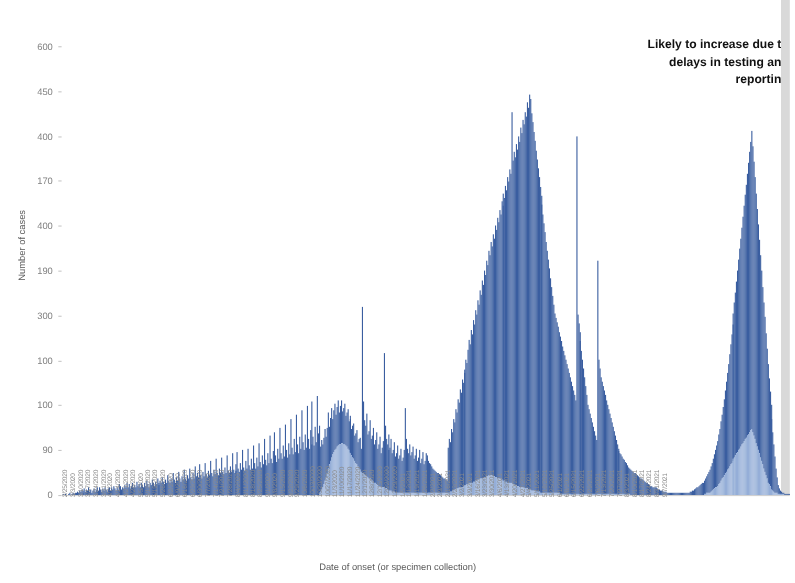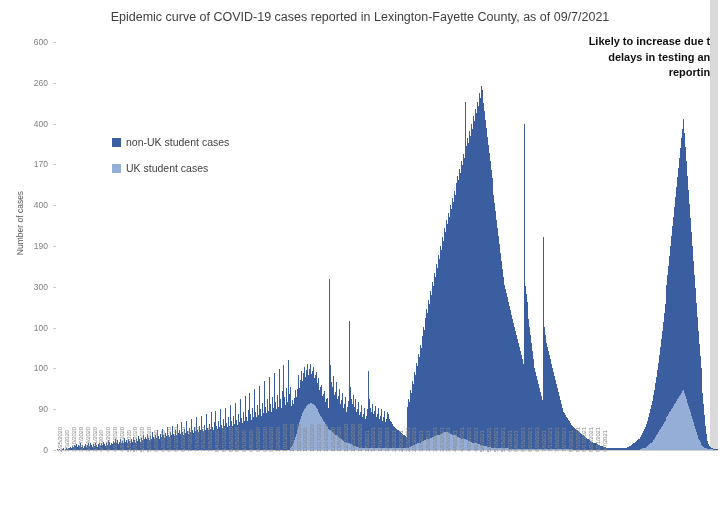--- a/index.html
+++ b/index.html
@@ -80,21 +80,20 @@
   .legend{position:absolute;left:112px;top:136px;}
   .legend-row{display:flex;align-items:center;margin-bottom:14px;}
   .legend-swatch{width:9px;height:9px;margin-right:5px;display:inline-block;}
   .legend-text{font-size:10.5px;color:#3f3f3f;}
 </style>
 </head>
 <body>
 
 <div id="chart-root">
 
-  <div class="chart-title">Epidemic curve of COVID-19 cases reported in Lexington-Fayette County, as of 09/7/2021</div>
 
   <div class="annotation">Likely to increase due to delays in testing and reporting</div>
 
   <div class="plot-area" id="plot-area">
     <div class="shade-band" id="shade-band" style="left: 653.22px; width: 7.78px;"></div>
     <div class="bars-layer" id="bars-layer">
         <div class="bar" style="left:0.00px;width:0.97px;height:0.82px;">
           <div class="seg-dark" style="bottom:0.00px;height:0.82px;background:#3a5ea0;"></div>
         </div>
         <div class="bar" style="left:1.94px;width:0.97px;height:0.82px;">
@@ -2503,21 +2502,21 @@
       <div class="ytick" style="top: 286.8px;">300</div>
       <div class="ytick-mark" style="top: 286.8px;"></div>
       <div class="ytick" style="top: 246px;">190</div>
       <div class="ytick-mark" style="top: 246px;"></div>
       <div class="ytick" style="top: 205.2px;">400</div>
       <div class="ytick-mark" style="top: 205.2px;"></div>
       <div class="ytick" style="top: 164.4px;">170</div>
       <div class="ytick-mark" style="top: 164.4px;"></div>
       <div class="ytick" style="top: 123.6px;">400</div>
       <div class="ytick-mark" style="top: 123.6px;"></div>
-      <div class="ytick" style="top: 82.8px;">260</div>
+      <div class="ytick" style="top: 82.8px;">450</div>
       <div class="ytick-mark" style="top: 82.8px;"></div>
       <div class="ytick" style="top: 42px;">600</div>
       <div class="ytick-mark" style="top: 42px;"></div>
     </div>
   <div class="axis-line"></div>
   <div class="xticks" id="xticks">
       <div class="xtick" style="left:0.49px;">2/25/2020</div>
       <div class="xtick" style="left:7.29px;">3/3/2020</div>
       <div class="xtick" style="left:14.09px;">3/10/2020</div>
       <div class="xtick" style="left:20.90px;">3/17/2020</div>
@@ -2594,25 +2593,16 @@
       <div class="xtick" style="left:504.01px;">7/27/2021</div>
       <div class="xtick" style="left:510.82px;">8/3/2021</div>
       <div class="xtick" style="left:517.62px;">8/10/2021</div>
       <div class="xtick" style="left:524.43px;">8/17/2021</div>
       <div class="xtick" style="left:531.23px;">8/24/2021</div>
       <div class="xtick" style="left:538.03px;">8/31/2021</div>
       <div class="xtick" style="left:544.84px;">9/7/2021</div>
     </div>
 
   <div class="ylabel">Number of cases</div>
+  <div class="xlabel">Date of onset (or specimen collection)</div>
 
-  <div class="legend">
-    <div class="legend-row">
-      <span class="legend-swatch" id="sw0" style="background: rgb(58, 94, 160);"></span>
-      <span class="legend-text">non-UK student cases</span>
-    </div>
-    <div class="legend-row">
-      <span class="legend-swatch" id="sw1" style="background: rgb(149, 174, 216);"></span>
-      <span class="legend-text">UK student cases</span>
-    </div>
-  </div>
 
 </div>
 
 </body></html>

